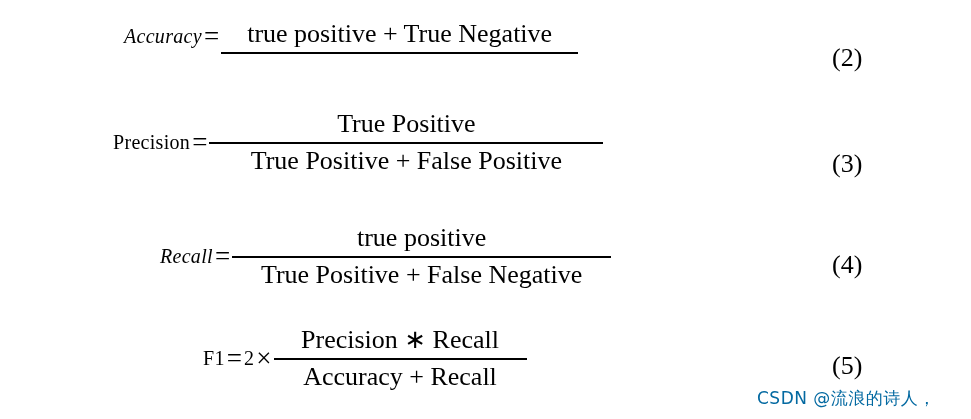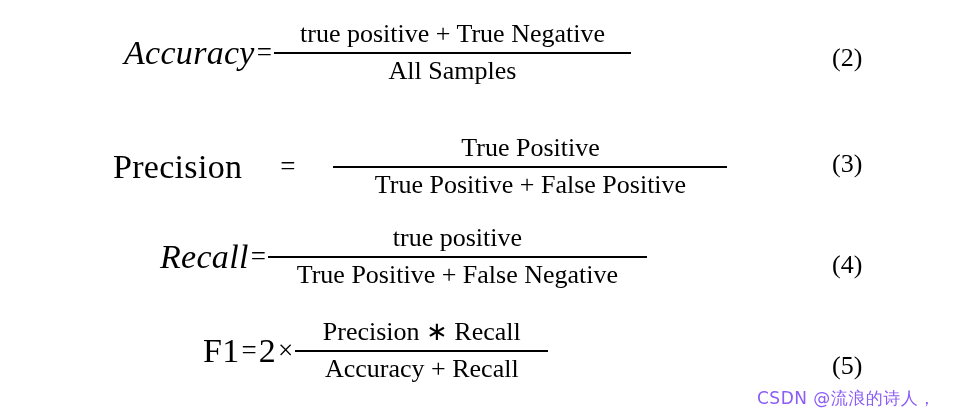--- a/index.html
+++ b/index.html
@@ -18,21 +18,21 @@
 
   .equation-block {
     position: absolute;
     display: flex;
     align-items: center;
     white-space: nowrap;
   }
 
   
   .lhs {
-    font-size: 34px;
+    font-size: 20px;
     letter-spacing: 0.3px;
   }
   .lhs.italic {
     font-style: italic;
   }
   .lhs.upright {
     font-style: normal;
   }
   .rel {
     font-size: 27px;
@@ -73,55 +73,54 @@
     font-size: 26px;
     font-style: normal;
     color: #000000;
   }
 
   
   .watermark {
     position: absolute;
     font-family: "DejaVu Sans", "Liberation Sans", sans-serif;
     font-size: 17px;
-    color: #8b5cf6;
+    color: #0369a1;
     white-space: nowrap;
     letter-spacing: 0.5px;
   }
 
   
   #eq-accuracy { left: 124px; top: 18px; }
   #eq-accuracy .frac { min-width: 357px; }
 
-  #eq-precision { left: 113px; top: 132px; gap: 36px; }
+  #eq-precision { left: 113px; top: 108px; }
   #eq-precision .frac { min-width: 394px; }
 
   #eq-recall   { left: 136px; top: 222px; margin-left: 24px; }
   #eq-recall .frac { min-width: 379px; }
 
-  #eq-f1       { left: 203px; top: 316px; }
+  #eq-f1       { left: 203px; top: 324px; }
   #eq-f1 .frac { min-width: 253px; font-family: Liberation Serif, serif; }
 
   #eqnum-2 { left: 832px; top: 43px; }
   #eqnum-3 { left: 832px; top: 149px; }
   #eqnum-4 { left: 832px; top: 250px; }
   #eqnum-5 { left: 832px; top: 351px; }
 
   #watermark-csdn { left: 757px; top: 387px; }
 </style>
 </head>
 <body>
 
 <div class="equation-block" id="eq-accuracy">
   <span class="lhs italic">Accuracy</span>
   <span class="rel">=</span>
   <span class="frac">
     <span class="num">true positive + True Negative</span>
     <span class="bar"></span>
-    <span class="den">All Samples</span>
   </span>
 </div>
 <div class="eqnum" id="eqnum-2">(2)</div>
 
 <div class="equation-block" id="eq-precision">
   <span class="lhs upright">Precision</span>
   <span class="rel">=</span>
   <span class="frac">
     <span class="num">True Positive</span>
     <span class="bar"></span>

